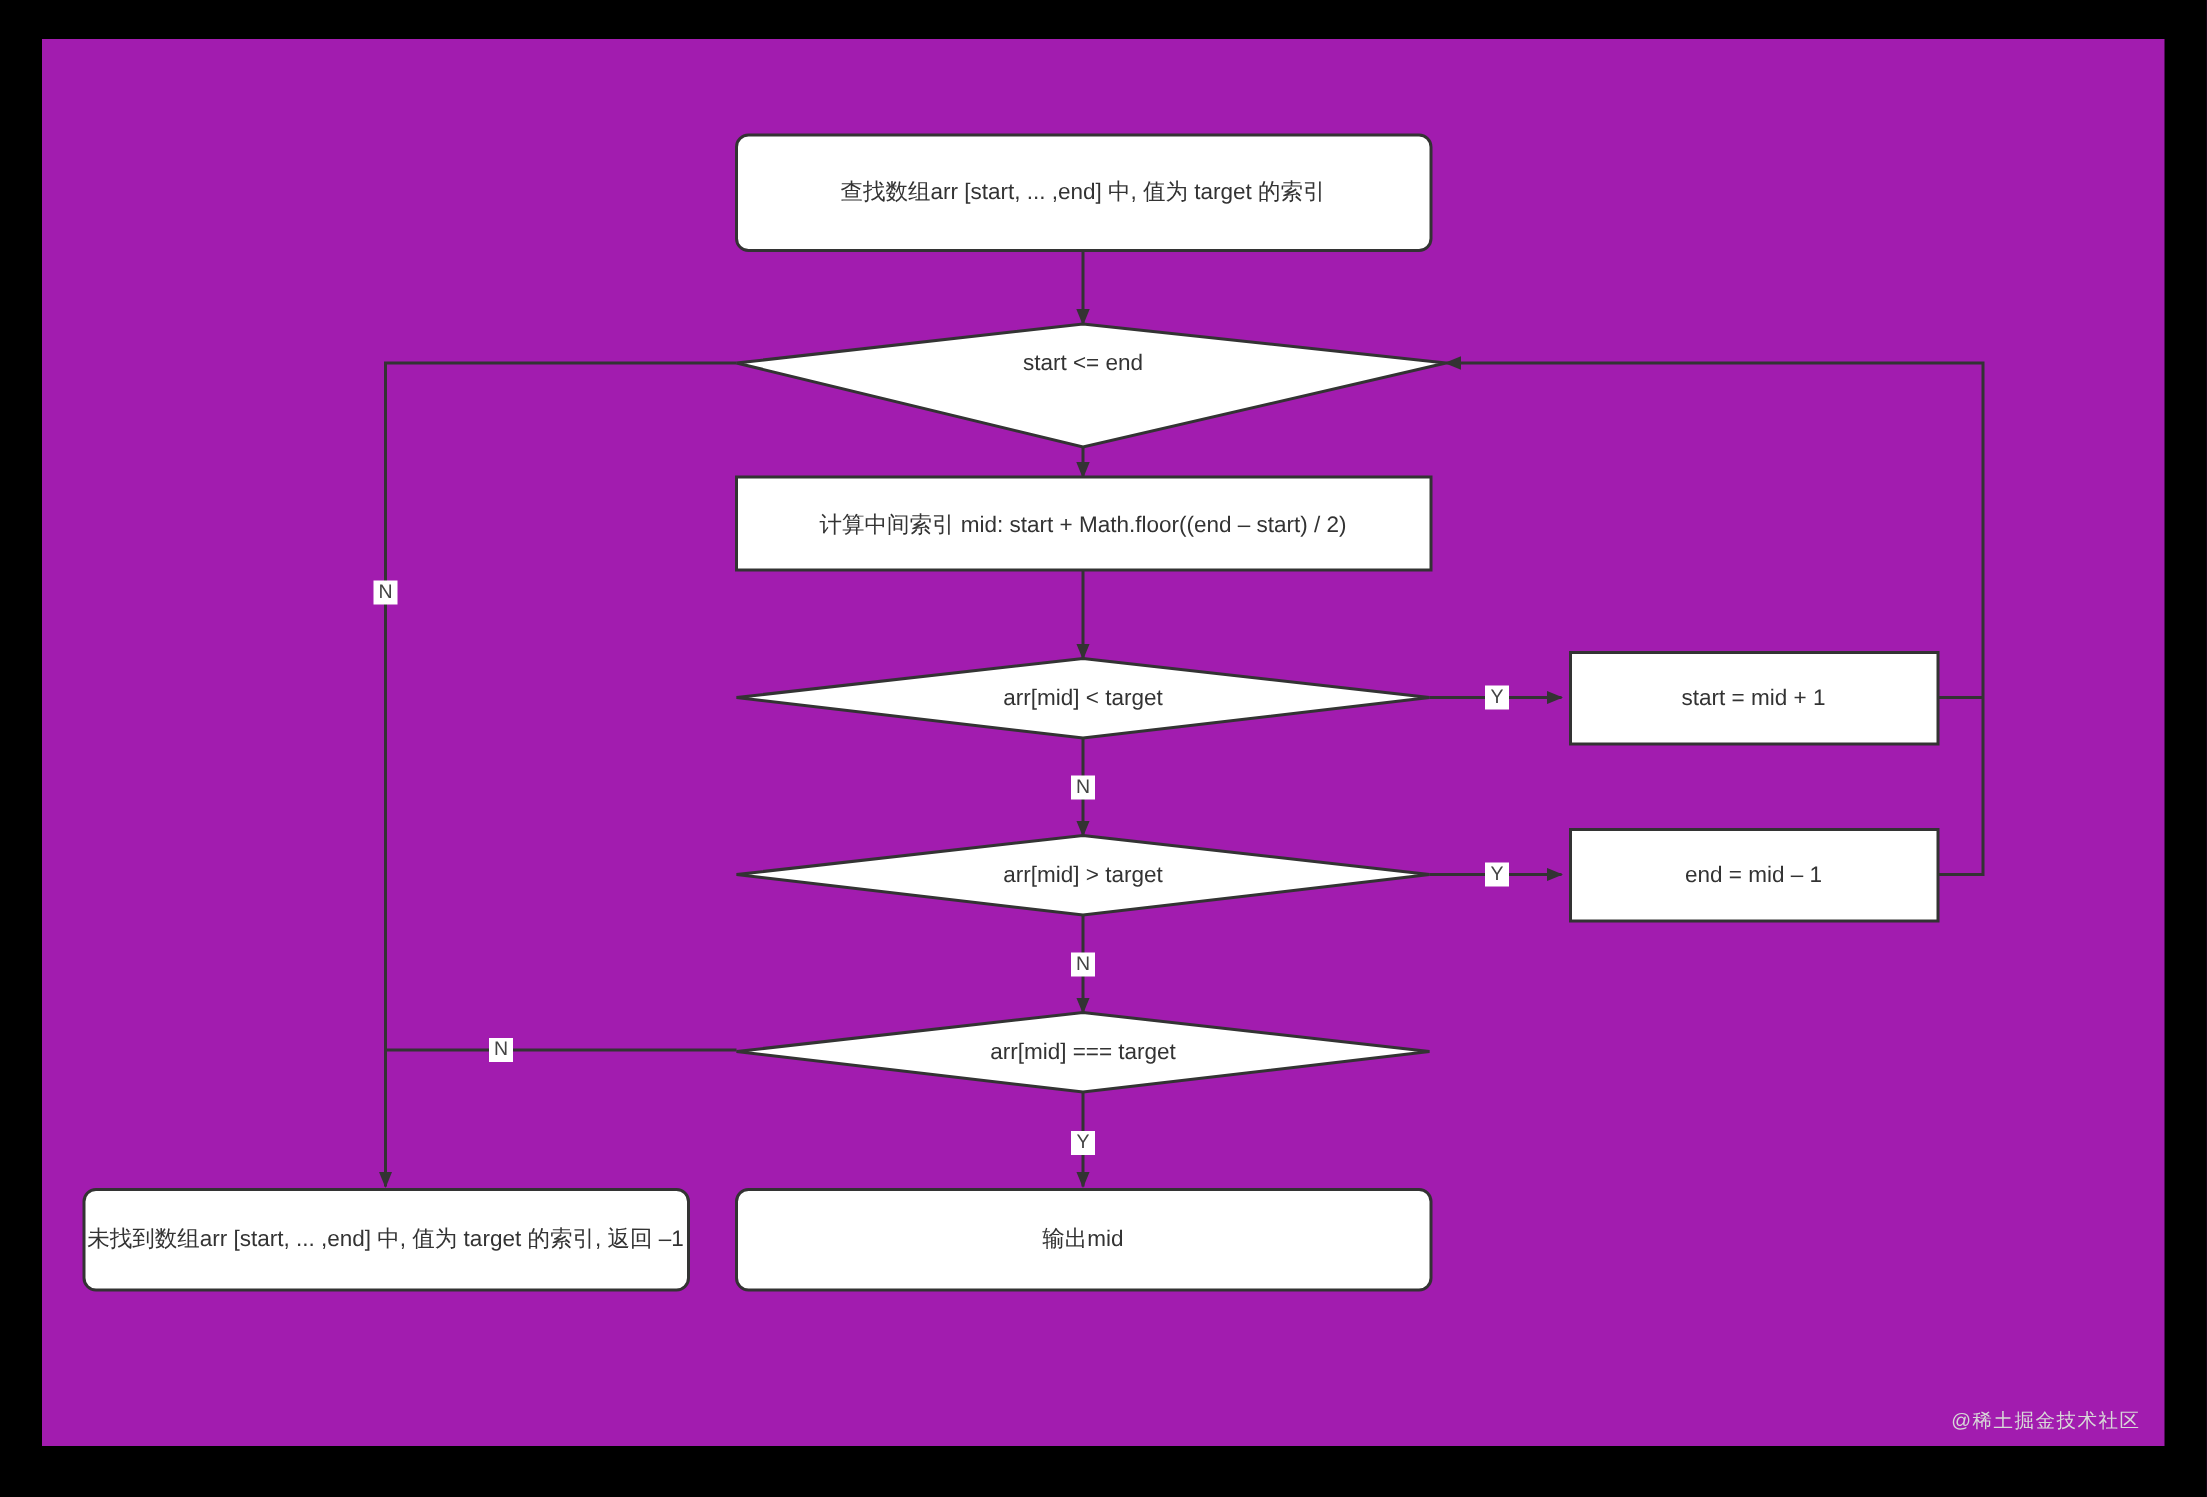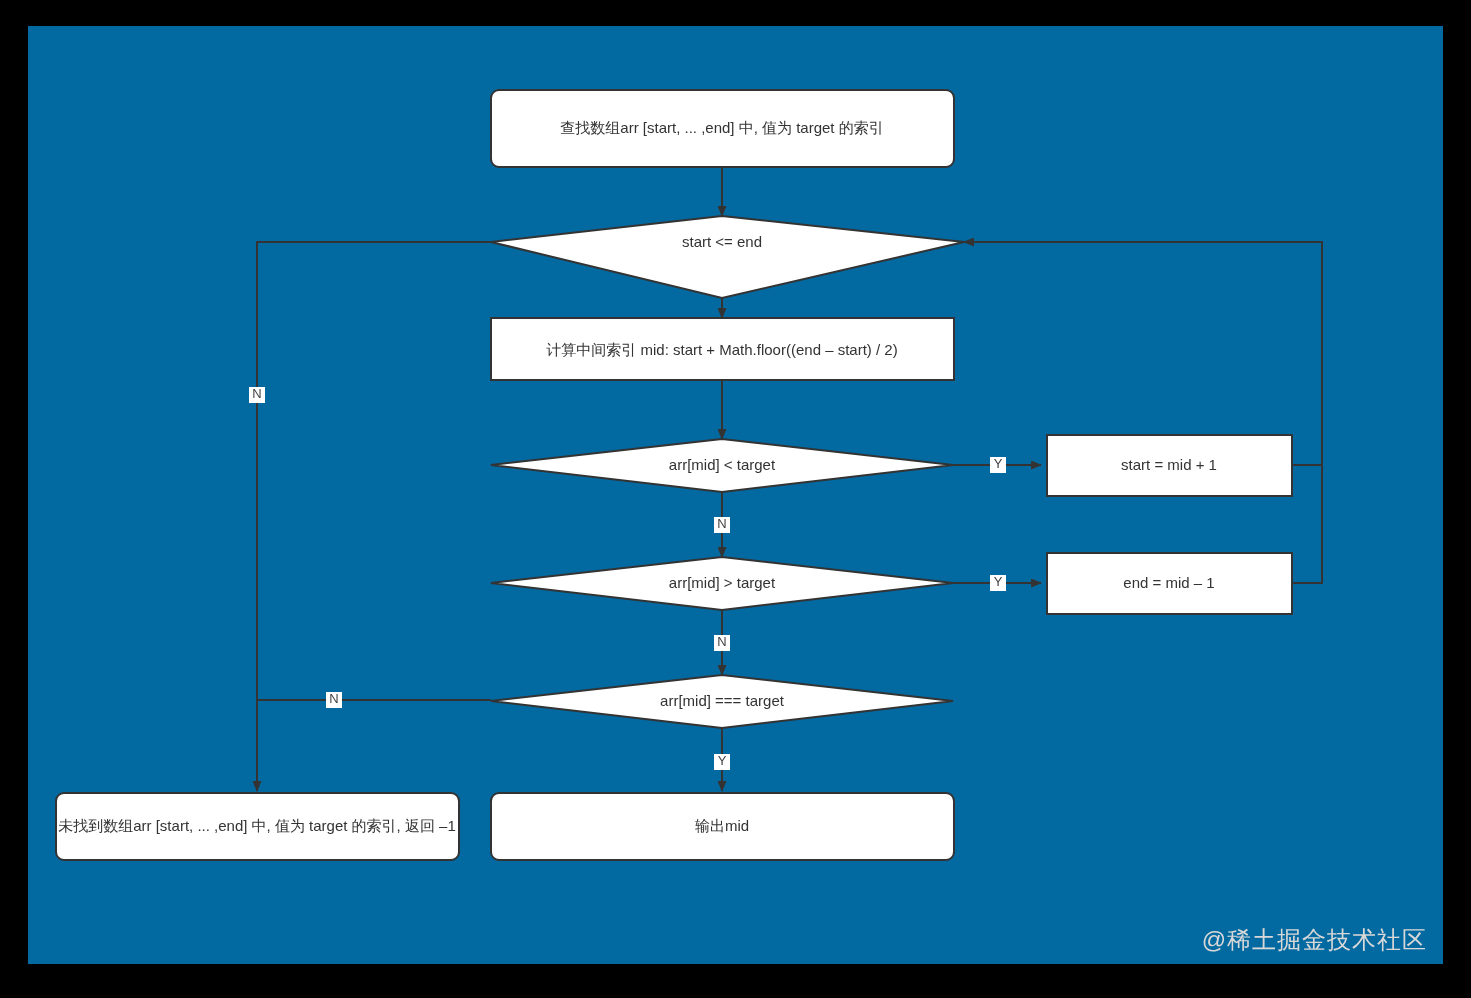--- a/index.html
+++ b/index.html
@@ -17,21 +17,21 @@
     width: 1471px;
     height: 998px;
     background: #000000;
   }
   #canvas {
     position: absolute;
     left: 28px;
     top: 26px;
     width: 1415px;
     height: 938px;
-    background: #0369a1;
+    background: #a21caf;
     overflow: hidden;
   }
   svg#chart {
     position: absolute;
     left: 0; top: 0;
     width: 1415px;
     height: 938px;
     display: block;
   }
   .node-rect {
@@ -65,21 +65,21 @@
   }
   .edge-label-bg {
     fill: #ffffff;
   }
   #watermark {
     position: absolute;
     right: 16px;
     bottom: 8px;
     color: #d8d8d8;
     font-family: "Liberation Sans", sans-serif;
-    font-size: 24px;
+    font-size: 13px;
     letter-spacing: 1px;
     white-space: nowrap;
     user-select: none;
   }
 </style>
 </head>
 <body>
 
 <div id="frame">
   <div id="canvas">

